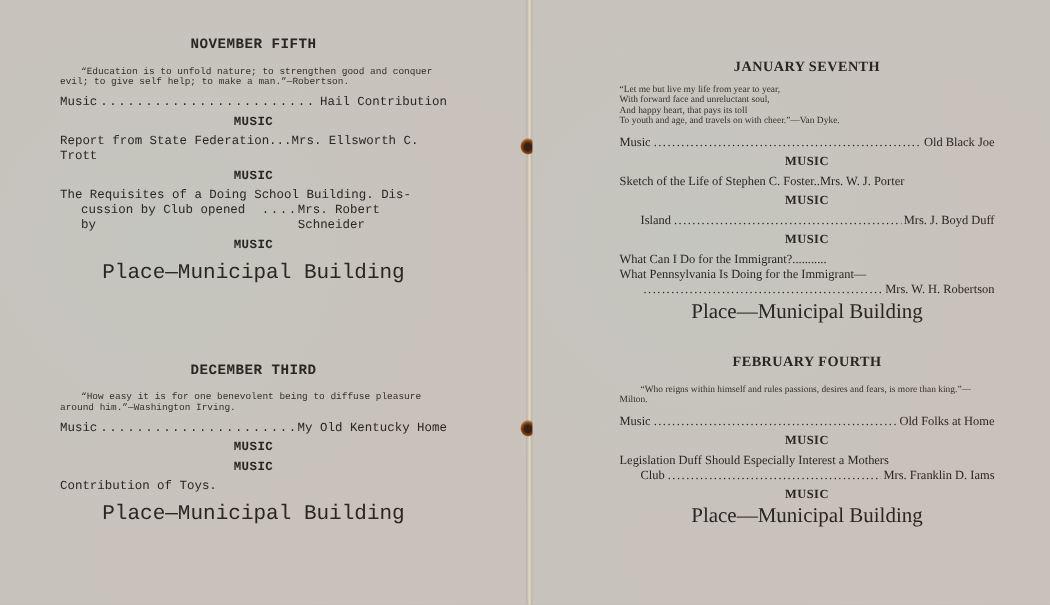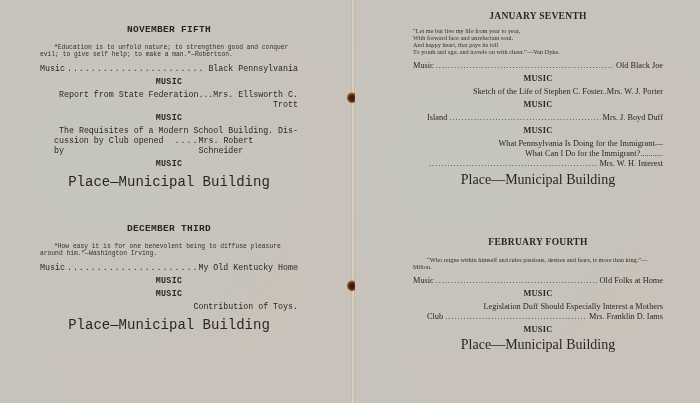--- a/index.html
+++ b/index.html
@@ -45,74 +45,74 @@
   .line {
     font-size: 8.3px; line-height: 10px; display: flex; align-items: baseline;
     justify-content: space-between; text-align: left;
   }
   .line .dots { flex: 1; overflow: hidden; white-space: nowrap; margin: 0 2px; letter-spacing: 1px; }
   .line .dots::after { content: "................................................................................................................"; }
   .music { font-size: 8.3px; font-weight: bold; line-height: 10px; margin: 3px 0 3px 0; letter-spacing: 0.3px; }
   .item-block { font-size: 8.3px; line-height: 10px; margin: 2px 0; }
   .item-block .indent { padding-left: 14px; text-align: left; }
   .place { font-size: 14px; line-height: 10px; margin-top: 8px; }
-  .center { text-align: right; }
+  .center { text-align: left; }
 </style>
 </head>
 <body>
 
 <div class="spread">
 
   <div class="page left">
 
     <div class="section" style="top:24px;">
       <h2 class="section-title">NOVEMBER FIFTH</h2>
       <div class="quote">“Education is to unfold nature; to strengthen good and conquer evil; to give self help; to make a man.”—Robertson.</div>
       <div class="line">
         <span>Music</span>
         <span class="dots"></span>
-        <span>Black Pennsylvania</span>
+        <span>Hail Contribution</span>
       </div>
       <div class="music">MUSIC</div>
       <div class="item-block center">Report from State Federation...Mrs. Ellsworth C. Trott</div>
       <div class="music">MUSIC</div>
       <div class="item-block">
-        <div class="center">The Requisites of a Modern School Building. Dis-</div>
+        <div class="center">The Requisites of a Doing School Building. Dis-</div>
         <div class="line indent">
           <span>cussion by Club opened by</span>
           <span class="dots" style="flex:0 0 22px;"></span>
           <span>Mrs. Robert Schneider</span>
         </div>
       </div>
       <div class="music">MUSIC</div>
       <div class="place">Place—Municipal Building</div>
     </div>
 
-    <div class="section" style="top:223px;">
+    <div class="section" style="top:241px;">
       <h2 class="section-title">DECEMBER THIRD</h2>
       <div class="quote">“How easy it is for one benevolent being to diffuse pleasure around him.”—Washington Irving.</div>
       <div class="line">
         <span>Music</span>
         <span class="dots"></span>
         <span>My Old Kentucky Home</span>
       </div>
       <div class="music">MUSIC</div>
       <div class="music">MUSIC</div>
       <div class="item-block center">Contribution of Toys.</div>
       <div class="place">Place—Municipal Building</div>
     </div>
   </div>
 
   <div class="gutter"></div>
   <div class="staple" style="top:92px;"></div>
   <div class="staple" style="top:280px;"></div>
 
   <div class="page right">
 
-    <div class="section" style="top:11px;">
+    <div class="section" style="top:40px;">
       <h2 class="section-title">JANUARY SEVENTH</h2>
       <div class="quote poem" style="margin-top:6px;">“Let me but live my life from year to year,
 With forward face and unreluctant soul,
 And happy heart, that pays its toll
 To youth and age, and travels on with cheer.”—Van Dyke.</div>
       <div class="line">
         <span>Music</span>
         <span class="dots"></span>
         <span>Old Black Joe</span>
       </div>
@@ -121,25 +121,25 @@
       <div class="music">MUSIC</div>
       <div class="item-block">
         <div class="line indent">
           <span>Island</span>
           <span class="dots"></span>
           <span>Mrs. J. Boyd Duff</span>
         </div>
       </div>
       <div class="music">MUSIC</div>
       <div class="item-block">
+        <div class="center">What Can I Do for the Immigrant?...........</div>
         <div class="center">What Pennsylvania Is Doing for the Immigrant—</div>
-        <div class="center">What Can I Do for the Immigrant?...........</div>
         <div class="line indent">
           <span class="dots"></span>
-          <span>Mrs. W. H. Interest</span>
+          <span>Mrs. W. H. Robertson</span>
         </div>
       </div>
       <div class="place" style="margin-top:6px;">Place—Municipal Building</div>
     </div>
 
     <div class="section" style="top:237px;">
       <h2 class="section-title">FEBRUARY FOURTH</h2>
       <div class="quote">“Who reigns within himself and rules passions, desires and fears, is more than king.”—Milton.</div>
       <div class="line">
         <span>Music</span>

